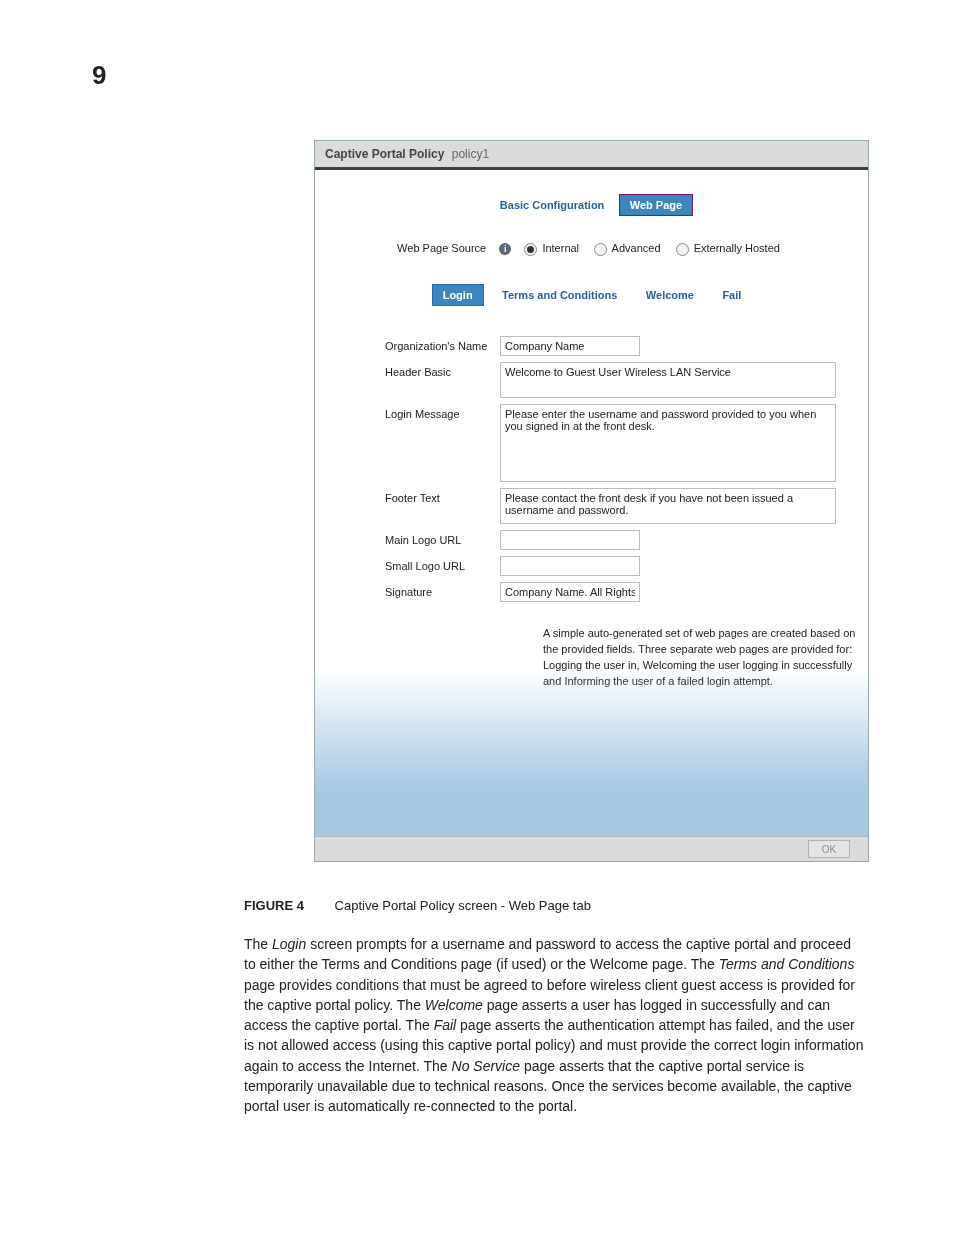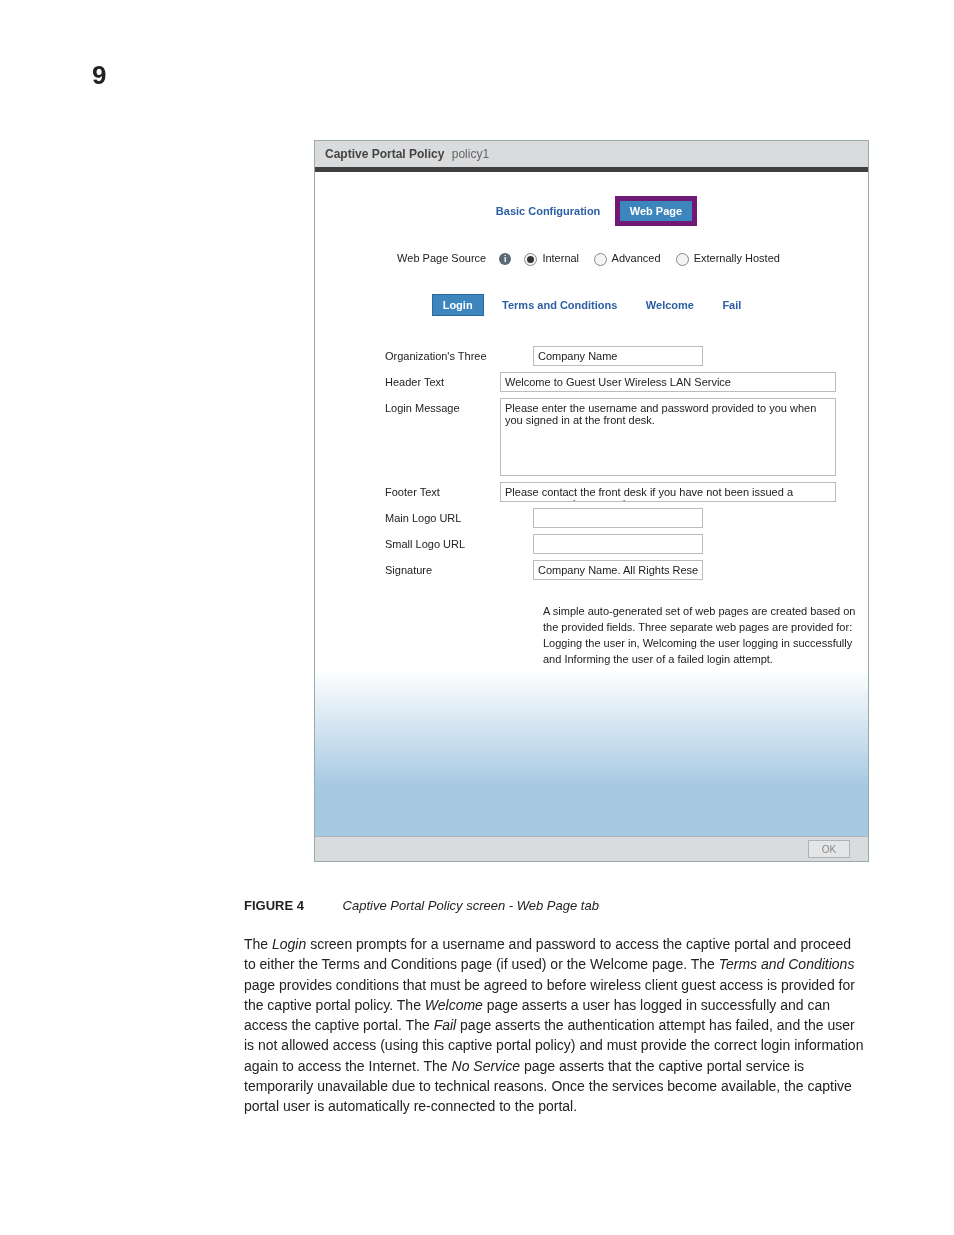--- a/index.html
+++ b/index.html
@@ -25,42 +25,42 @@
     left: 314px;
     top: 140px;
     width: 553px;
     height: 720px;
     border: 1px solid #9aa;
     background: #fff;
     overflow: hidden;
   }
   .titlebar {
     background: #d9dbdd;
-    border-bottom: 5px solid #404040;
+    border-bottom: 3px solid #404040;
     padding: 6px 10px;
     font-size: 12px;
   }
   .titlebar .bold { font-weight: bold; color: #444; }
   .titlebar .policy { color: #666; margin-left: 4px; }
   .top-tabs {
     text-align: center;
     margin-top: 24px;
   }
   .top-tab {
     display: inline-block;
     padding: 4px 10px;
     font-size: 11px;
     font-weight: bold;
     vertical-align: middle;
   }
   .top-tab.inactive { color: #2b5fa4; }
   .top-tab.active {
     background: #3c86bd;
     color: #fff;
-    border: 5px solid #701a75;
+    border: 1px solid #701a75;
   }
   .radio-row {
     text-align: center;
     margin-top: 26px;
     font-size: 11px;
     color: #222;
   }
   .radio-row .lbl { margin-right: 6px; text-align: right; }
   .info-icon {
     display: inline-block;
@@ -132,22 +132,22 @@
   }
   .txt, .txta {
     font-size: 11px;
     font-family: inherit;
     border: 1px solid #b8bdc2;
     padding: 3px 4px;
     background: #fff;
     color: #222;
     box-sizing: border-box;
   }
-  .txt { width: 170px; height: 20px; margin-left: 33px; }
-  .txta.med { width: 336px; height: 20px; resize: none; }
+  .txt { width: 140px; height: 20px; }
+  .txta.med { width: 336px; height: 36px; resize: none; }
   .txta.large { width: 336px; height: 78px; resize: none; }
   .description {
     margin-top: 24px;
     padding-left: 158px;
     font-size: 11px;
     color: #222;
     line-height: 1.45;
   }
   .gradient-zone {
     position: absolute;
@@ -177,21 +177,21 @@
     line-height: 16px;
   }
   .caption {
     position: absolute;
     left: 244px;
     top: 898px;
     font-size: 13px;
     color: #222;
   }
   .caption .figlabel { font-family: "Arial Black", Arial, sans-serif; font-weight: 900; }
-  .caption .figtitle { margin-left: 35px; font-style: italic; }
+  .caption .figtitle { margin-left: 27px; }
   .body-para {
     position: absolute;
     left: 244px;
     top: 934px;
     width: 622px;
     font-size: 14px;
     line-height: 1.45;
     color: #222;
   }
   .body-para i { font-style: italic; }
@@ -232,25 +232,25 @@
 
   <div class="sub-tabs">
     <span class="sub-tab active">Login</span>
     <span class="sub-tab inactive">Terms and Conditions</span>
     <span class="sub-tab inactive">Welcome</span>
     <span class="sub-tab inactive">Fail</span>
   </div>
 
   <div class="form-area">
     <div class="form-row">
-      <div class="form-label">Organization's Three</div>
+      <div class="form-label">Organization's Name</div>
       <input class="txt" value="Company Name" style="">
     </div>
     <div class="form-row">
-      <div class="form-label">Header Text</div>
+      <div class="form-label">Header Basic</div>
       <textarea class="txta med" style="">Welcome to Guest User Wireless LAN Service</textarea>
     </div>
     <div class="form-row">
       <div class="form-label">Login Message</div>
       <textarea class="txta large" style="">Please enter the username and password provided to you when you signed in at the front desk.</textarea>
     </div>
     <div class="form-row">
       <div class="form-label">Footer Text</div>
       <textarea class="txta med" style="">Please contact the front desk if you have not been issued a username and password.</textarea>
     </div>

